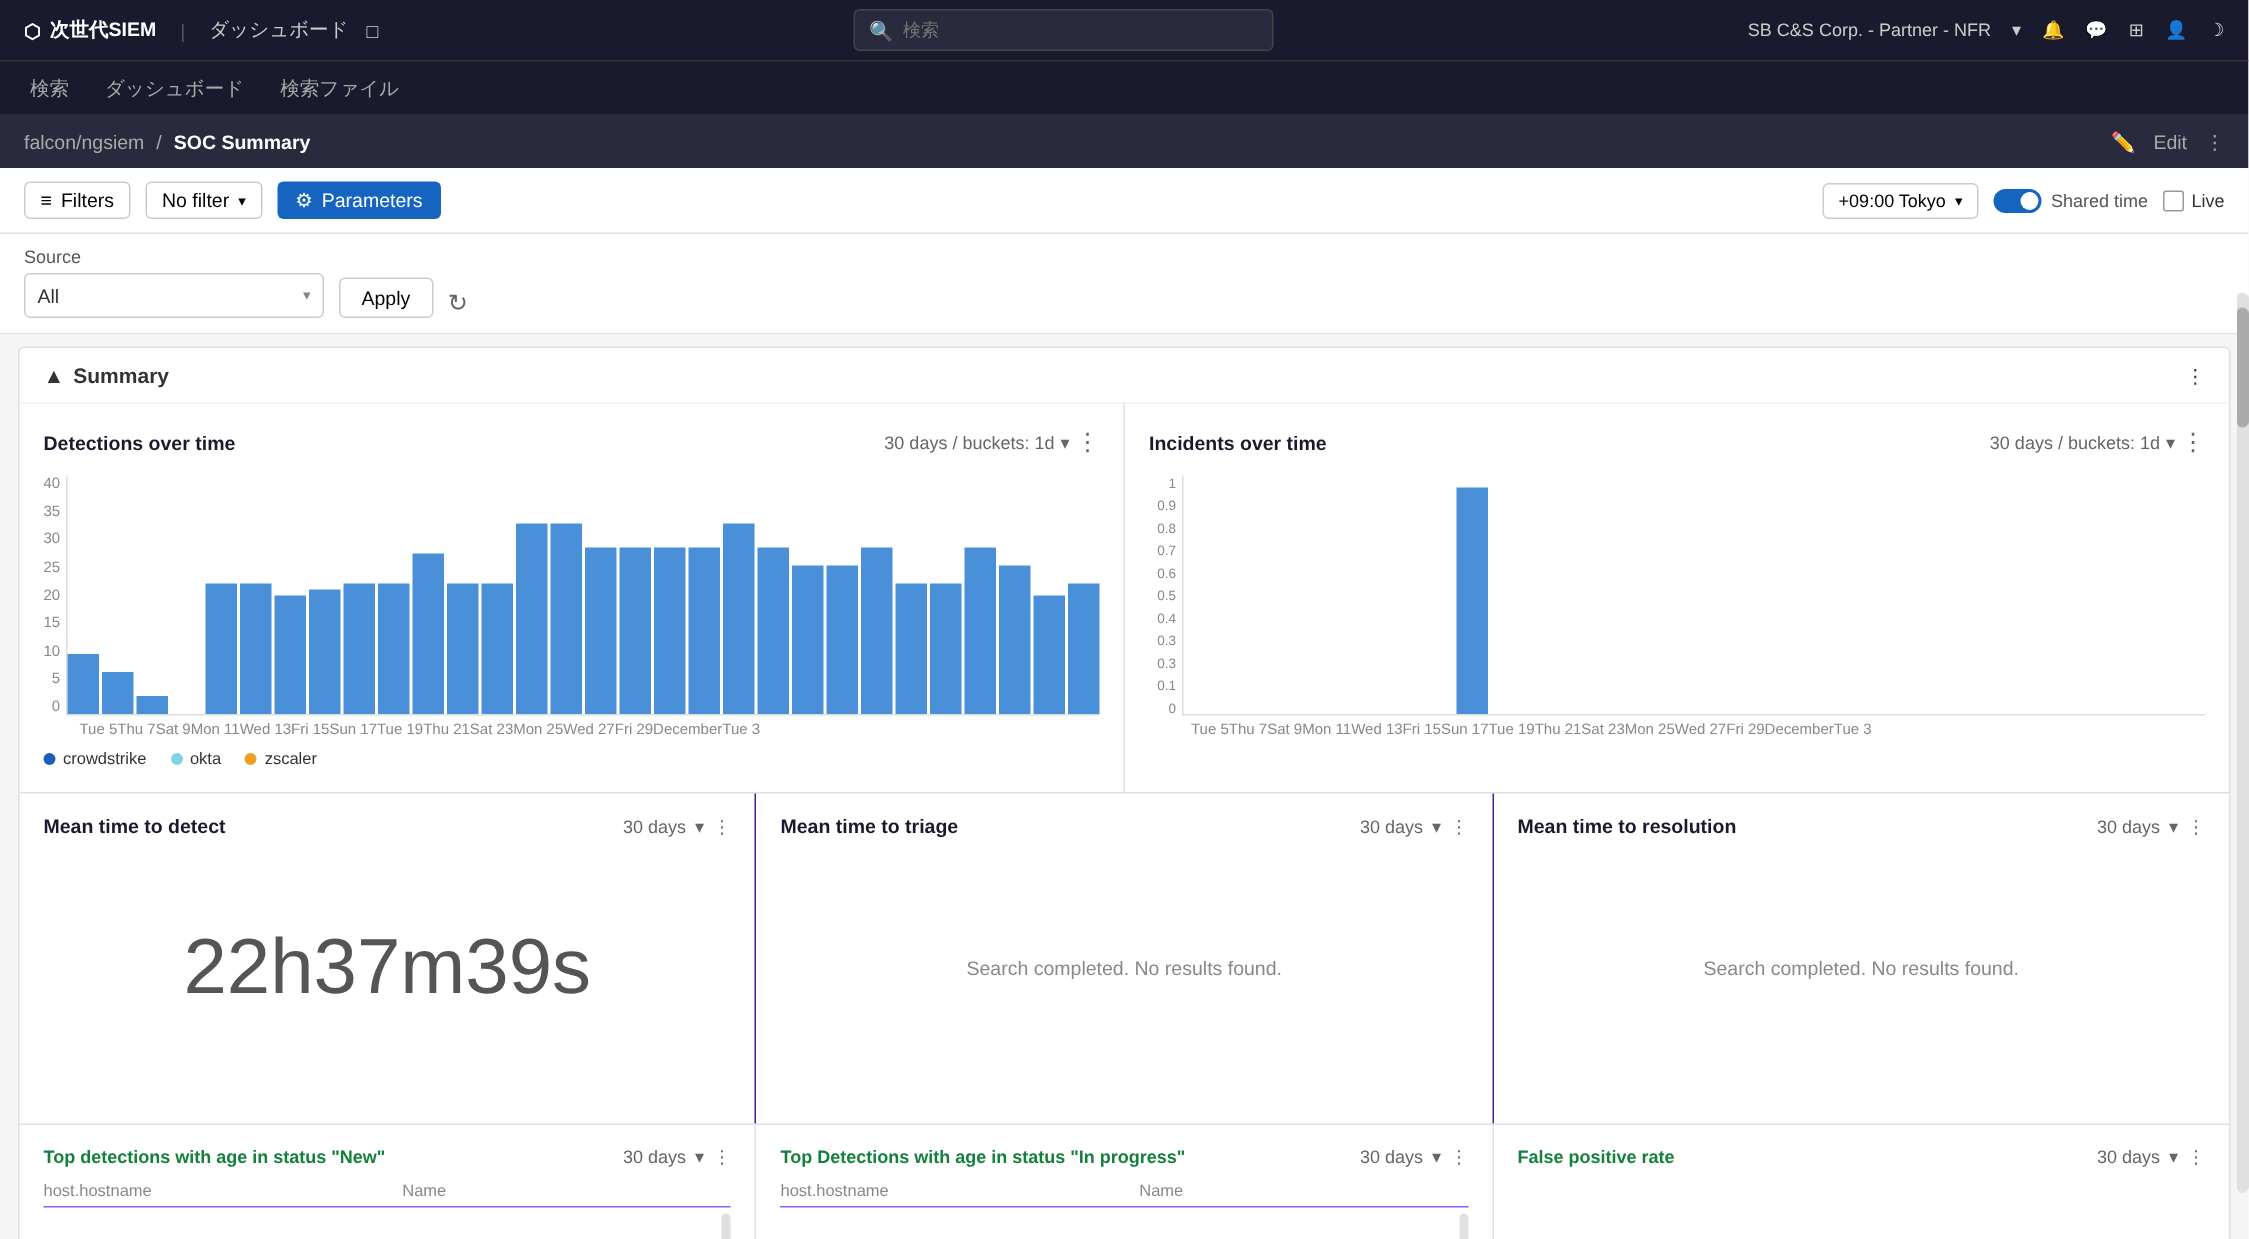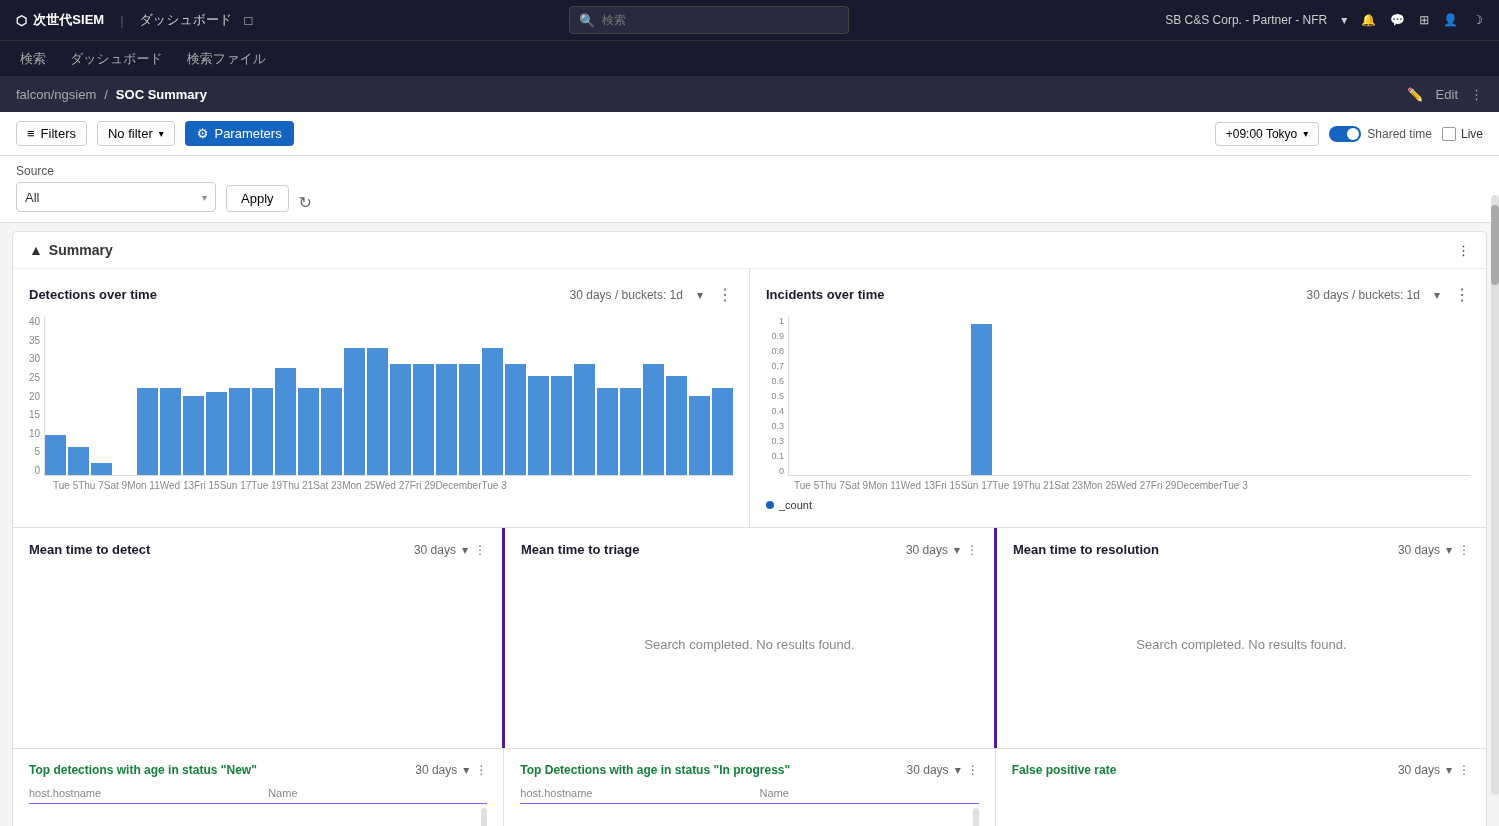--- a/index.html
+++ b/index.html
@@ -131,33 +131,33 @@
       border-bottom: 1px solid #f0f0f0;
     }
     .summary-title { font-size: 14px; font-weight: 600; display: flex; align-items: center; gap: 6px; }
 
     
     .charts-row { display: flex; gap: 0; border-bottom: 1px solid #e0e0e0; }
     .chart-panel { flex: 1; padding: 16px; border-right: 1px solid #e0e0e0; }
     .chart-panel:last-child { border-right: none; }
     .chart-header { display: flex; align-items: center; justify-content: space-between; margin-bottom: 12px; }
     .chart-title { font-size: 13px; font-weight: 600; color: #1a1a2e; }
-    .chart-controls { display: flex; align-items: center; gap: 14px; color: #666; font-size: 12px; text-align: center; }
+    .chart-controls { display: flex; align-items: center; gap: 4px; color: #666; font-size: 12px; text-align: center; }
     .chart-menu { cursor: pointer; color: #666; font-size: 16px; }
     .chart-with-yaxis { display: flex; gap: 0; }
     .y-labels { display: flex; flex-direction: column; justify-content: space-between; padding-right: 4px; height: 160px; font-size: 10px; color: #888; text-align: right; }
     .bars-area { flex: 1; display: flex; align-items: flex-end; height: 160px; gap: 2px; border-left: 1px solid #ddd; border-bottom: 1px solid #ddd; }
     .x-labels { display: flex; margin-top: 4px; font-size: 10px; color: #888; padding-left: 24px; }
     .chart-legend { display: flex; gap: 16px; margin-top: 8px; font-size: 11px; }
     .legend-item { display: flex; align-items: center; gap: 5px; }
     .legend-dot { width: 8px; height: 8px; border-radius: 50%; }
 
     
     .metrics-row { display: flex; border-bottom: 1px solid #e0e0e0; }
-    .metric-panel { flex: 1; padding: 14px 16px; border-right: 3px solid #4c1d95; min-height: 220px; }
+    .metric-panel { flex: 1; padding: 14px 16px; border-right: 1px solid #4c1d95; min-height: 220px; }
     .metric-panel:last-child { border-right: none; }
     .metric-header { display: flex; align-items: center; justify-content: space-between; margin-bottom: 12px; }
     .metric-title { font-size: 13px; font-weight: 600; color: #1a1a2e; }
     .metric-controls { display: flex; align-items: center; gap: 6px; font-size: 12px; color: #666; }
     .metric-value { font-size: 52px; font-weight: 300; color: #555; display: flex; align-items: center; justify-content: center; height: 150px; }
     .no-results { display: flex; align-items: center; justify-content: center; height: 150px; font-size: 13px; color: #888; }
 
     
     .bottom-row { display: flex; }
     .bottom-panel { flex: 1; padding: 14px 16px; border-right: 1px solid #e0e0e0; min-height: 100px; }
@@ -344,20 +344,34 @@
             <span>Sun 17</span>
             <span>Tue 19</span>
             <span>Thu 21</span>
             <span>Sat 23</span>
             <span>Mon 25</span>
             <span>Wed 27</span>
             <span>Fri 29</span>
             <span>December</span>
             <span>Tue 3</span>
           </div>
+          <div class="chart-legend">
+            <div class="legend-item">
+              <div class="legend-dot" style="background:#1a5fba;"></div>
+              <span>crowdstrike</span>
+            </div>
+            <div class="legend-item">
+              <div class="legend-dot" style="background:#7dd3e8;"></div>
+              <span>okta</span>
+            </div>
+            <div class="legend-item">
+              <div class="legend-dot" style="background:#f0a020;"></div>
+              <span>zscaler</span>
+            </div>
+          </div>
         </div>
       </div>
 
       <div class="chart-panel">
         <div class="chart-header">
           <span class="chart-title">Incidents over time</span>
           <div class="chart-controls">
             <span>30 days / buckets: 1d</span>
             <span>▾</span>
             <span class="chart-menu">⋮</span>
@@ -421,42 +435,37 @@
             <span>Sun 17</span>
             <span>Tue 19</span>
             <span>Thu 21</span>
             <span>Sat 23</span>
             <span>Mon 25</span>
             <span>Wed 27</span>
             <span>Fri 29</span>
             <span>December</span>
             <span>Tue 3</span>
           </div>
-          <div class="chart-legend">
-            <div class="legend-item">
-              <div class="legend-dot" style="background:#1a5fba;"></div>
-              <span>_count</span>
-            </div>
-          </div>
         </div>
       </div>
 
     </div>
 
     <div class="metrics-row">
 
       <div class="metric-panel">
         <div class="metric-header">
           <span class="metric-title">Mean time to detect</span>
           <div class="metric-controls">
             <span>30 days</span>
             <span>▾</span>
             <span>⋮</span>
           </div>
         </div>
+        <div class="metric-value">22h37m39s</div>
       </div>
 
       <div class="metric-panel">
         <div class="metric-header">
           <span class="metric-title">Mean time to triage</span>
           <div class="metric-controls">
             <span>30 days</span>
             <span>▾</span>
             <span>⋮</span>
           </div>

